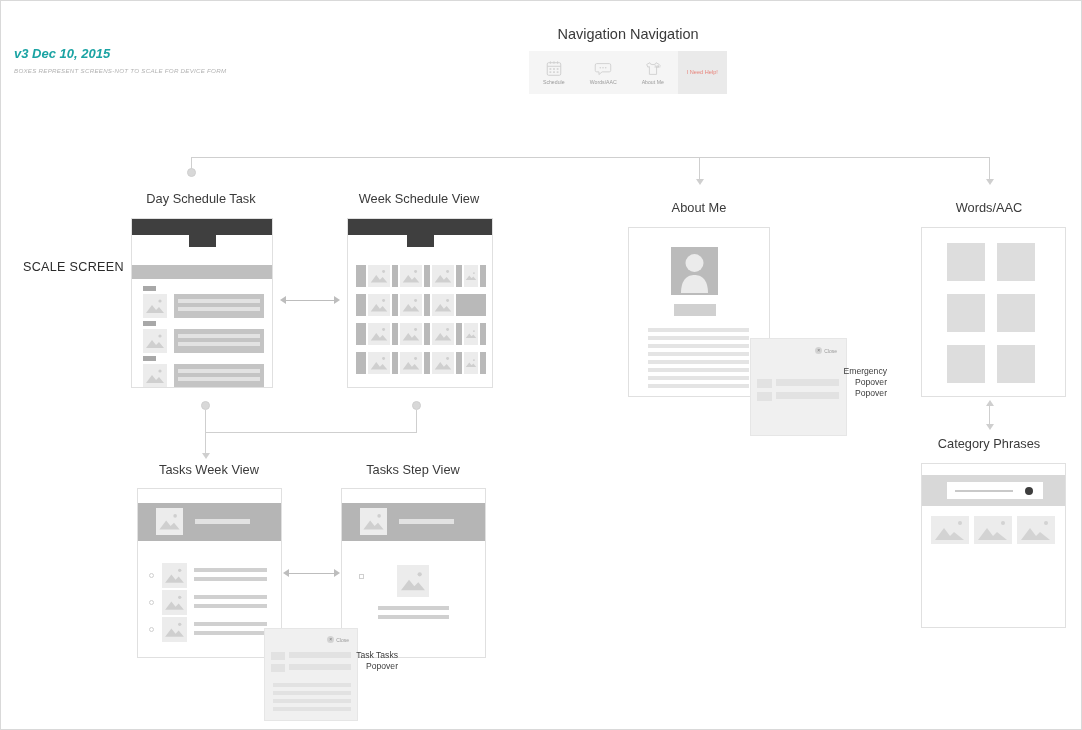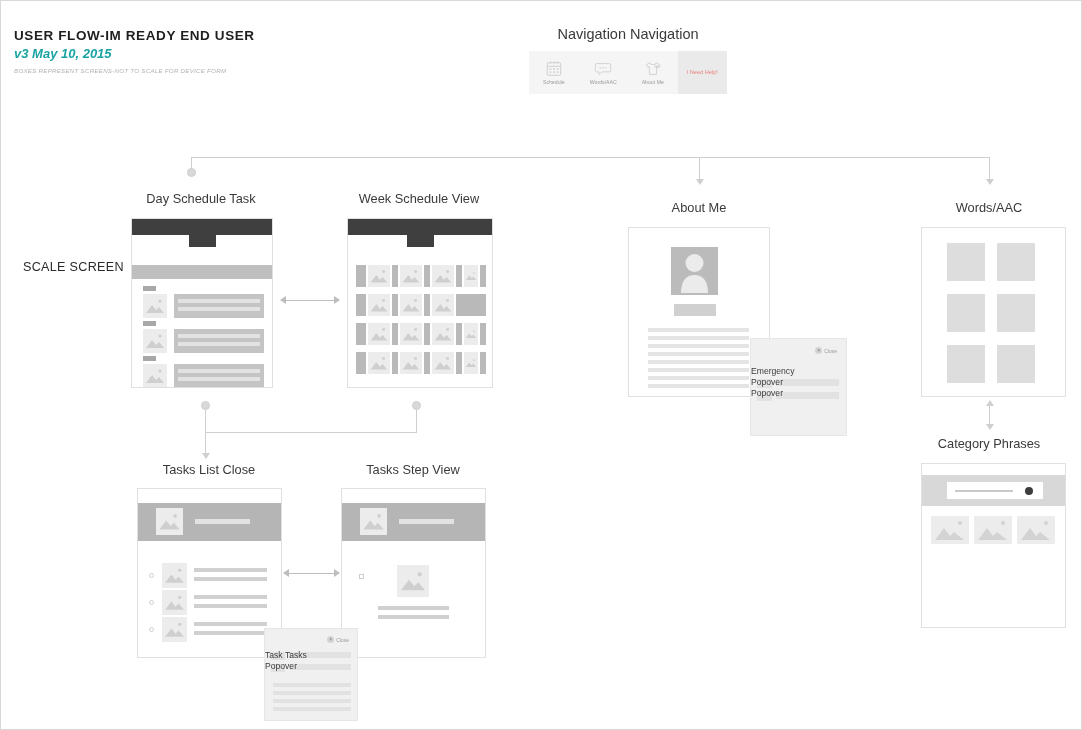--- a/index.html
+++ b/index.html
@@ -175,24 +175,25 @@
     background: #d3d3d3;
     color: #7a7a7a;
     font-size: 5px;
     line-height: 7px;
     text-align: center;
   }
   .close-text { font-size: 5px; color: #9a9a9a; }
   .popover-text {
     position: absolute;
     width: 100%;
-    text-align: left;
+    text-align: right;
     font-size: 8.6px;
     line-height: 11px;
     color: #3c3c3c;
+    margin-left: 41px;
   }
 
   
   .conn-h { position: absolute; height: 1px; background: #cfcfcf; }
   .conn-v { position: absolute; width: 1px; background: #cfcfcf; }
   .conn-dot {
     position: absolute;
     width: 9px; height: 9px;
     border-radius: 50%;
     background: #d8d8d8;
@@ -214,22 +215,21 @@
     border-bottom: 4px solid transparent;
   }
   .arrow-left { border-right: 6px solid #bdbdbd; }
   .arrow-right { border-left: 6px solid #bdbdbd; }
 </style>
 </head>
 <body>
 
 <div id="canvas">
 
-  <div id="doc-title">USER FLOW-IM READY END USER</div>
-  <div id="doc-version">v3 May 10, 2015</div>
+  <div id="doc-version">v3 Dec 10, 2015</div>
   <div id="doc-note">BOXES REPRESENT SCREENS-NOT TO SCALE FOR DEVICE FORM</div>
 
   <div id="persistent-nav-title">Navigation Navigation</div>
   <div id="persistent-nav">
 
     <div class="nav-cell">
       <span class="nav-icon">
         <svg viewBox="0 0 20 19">
           <rect x="2.5" y="3" width="15" height="14" rx="1.5" fill="none" stroke="#cfcfcf" stroke-width="1.1"></rect>
           <line x1="2.5" y1="7" x2="17.5" y2="7" stroke="#cfcfcf" stroke-width="1"></line>
@@ -450,21 +450,21 @@
   <div class="arrow-left" style="left:279px; top:295px;"></div>
   <div class="arrow-right" style="left:333px; top:295px;"></div>
 
   <div class="conn-dot" style="left:200px; top:400px;"></div>
   <div class="conn-dot" style="left:411px; top:400px;"></div>
   <div class="conn-v" style="left:415px; top:409px; height:23px;"></div>
   <div class="conn-h" style="left:204px; top:431px; width:212px;"></div>
   <div class="conn-v" style="left:204px; top:409px; height:45px;"></div>
   <div class="arrow-down" style="left:201px; top:452px;"></div>
 
-  <div class="screen-title" style="left:128px; top:461px; width:160px;">Tasks List Close</div>
+  <div class="screen-title" style="left:128px; top:461px; width:160px;">Tasks Week View</div>
 
   <div class="frame" style="left:136px; top:487px; width:145px; height:170px;">
     <div class="gray-subbar" style="top:14px; height:38px; background:#b5b5b5;"></div>
     <div class="img-ph" style="left:18px; top:19px; width:27px; height:27px;">
       <svg viewBox="0 0 24 24">
           <circle cx="17" cy="7" r="1.6" fill="#cfcfcf"></circle>
           <path d="M3 19 L9 11 L13 16 L16 13 L21 19 Z" fill="#cfcfcf"></path>
         </svg>
     </div>
     <div class="bar-light" style="left:57px; top:30px; width:55px; height:5px;"></div>

